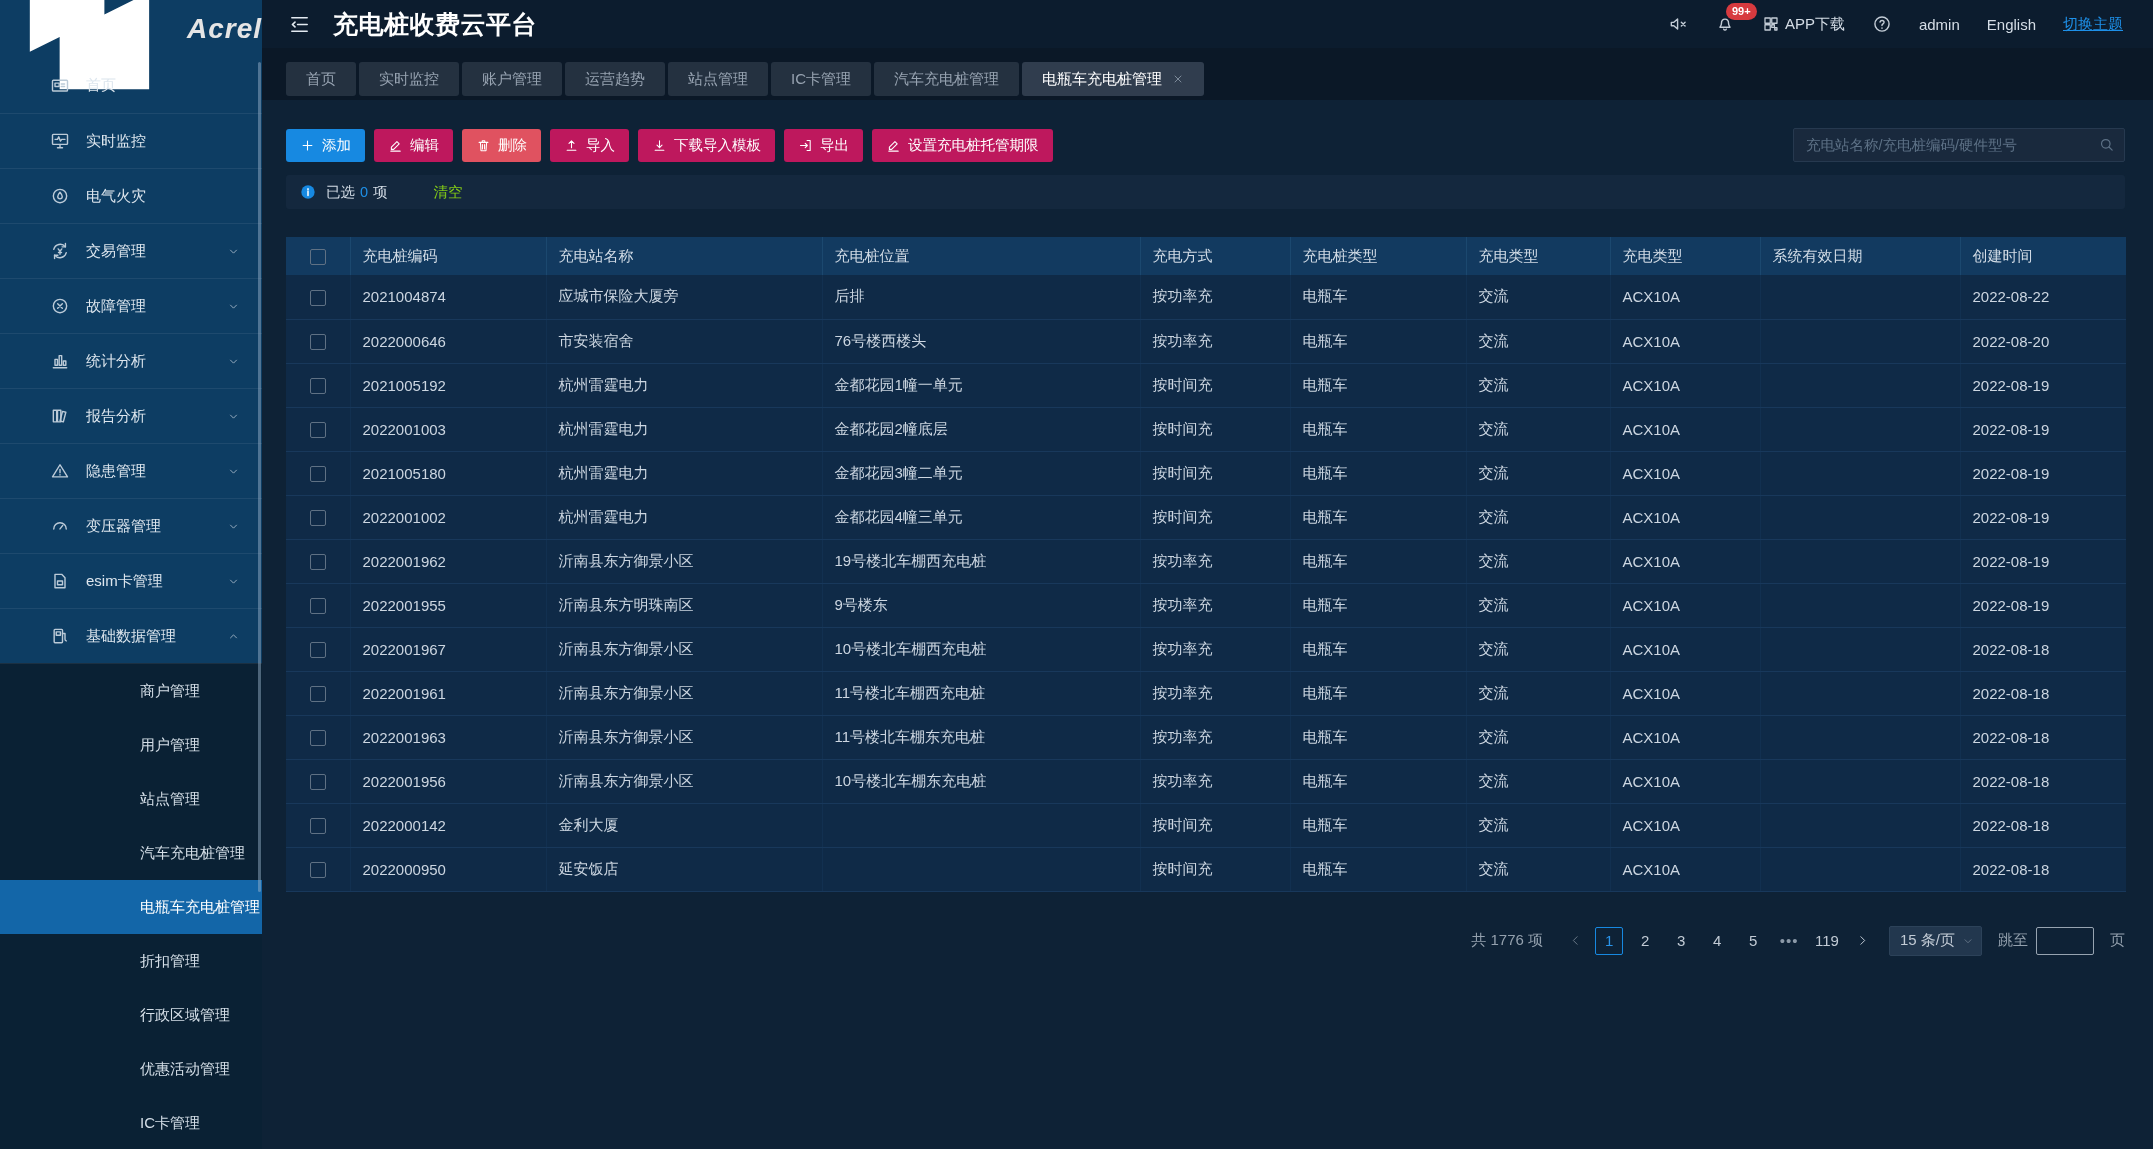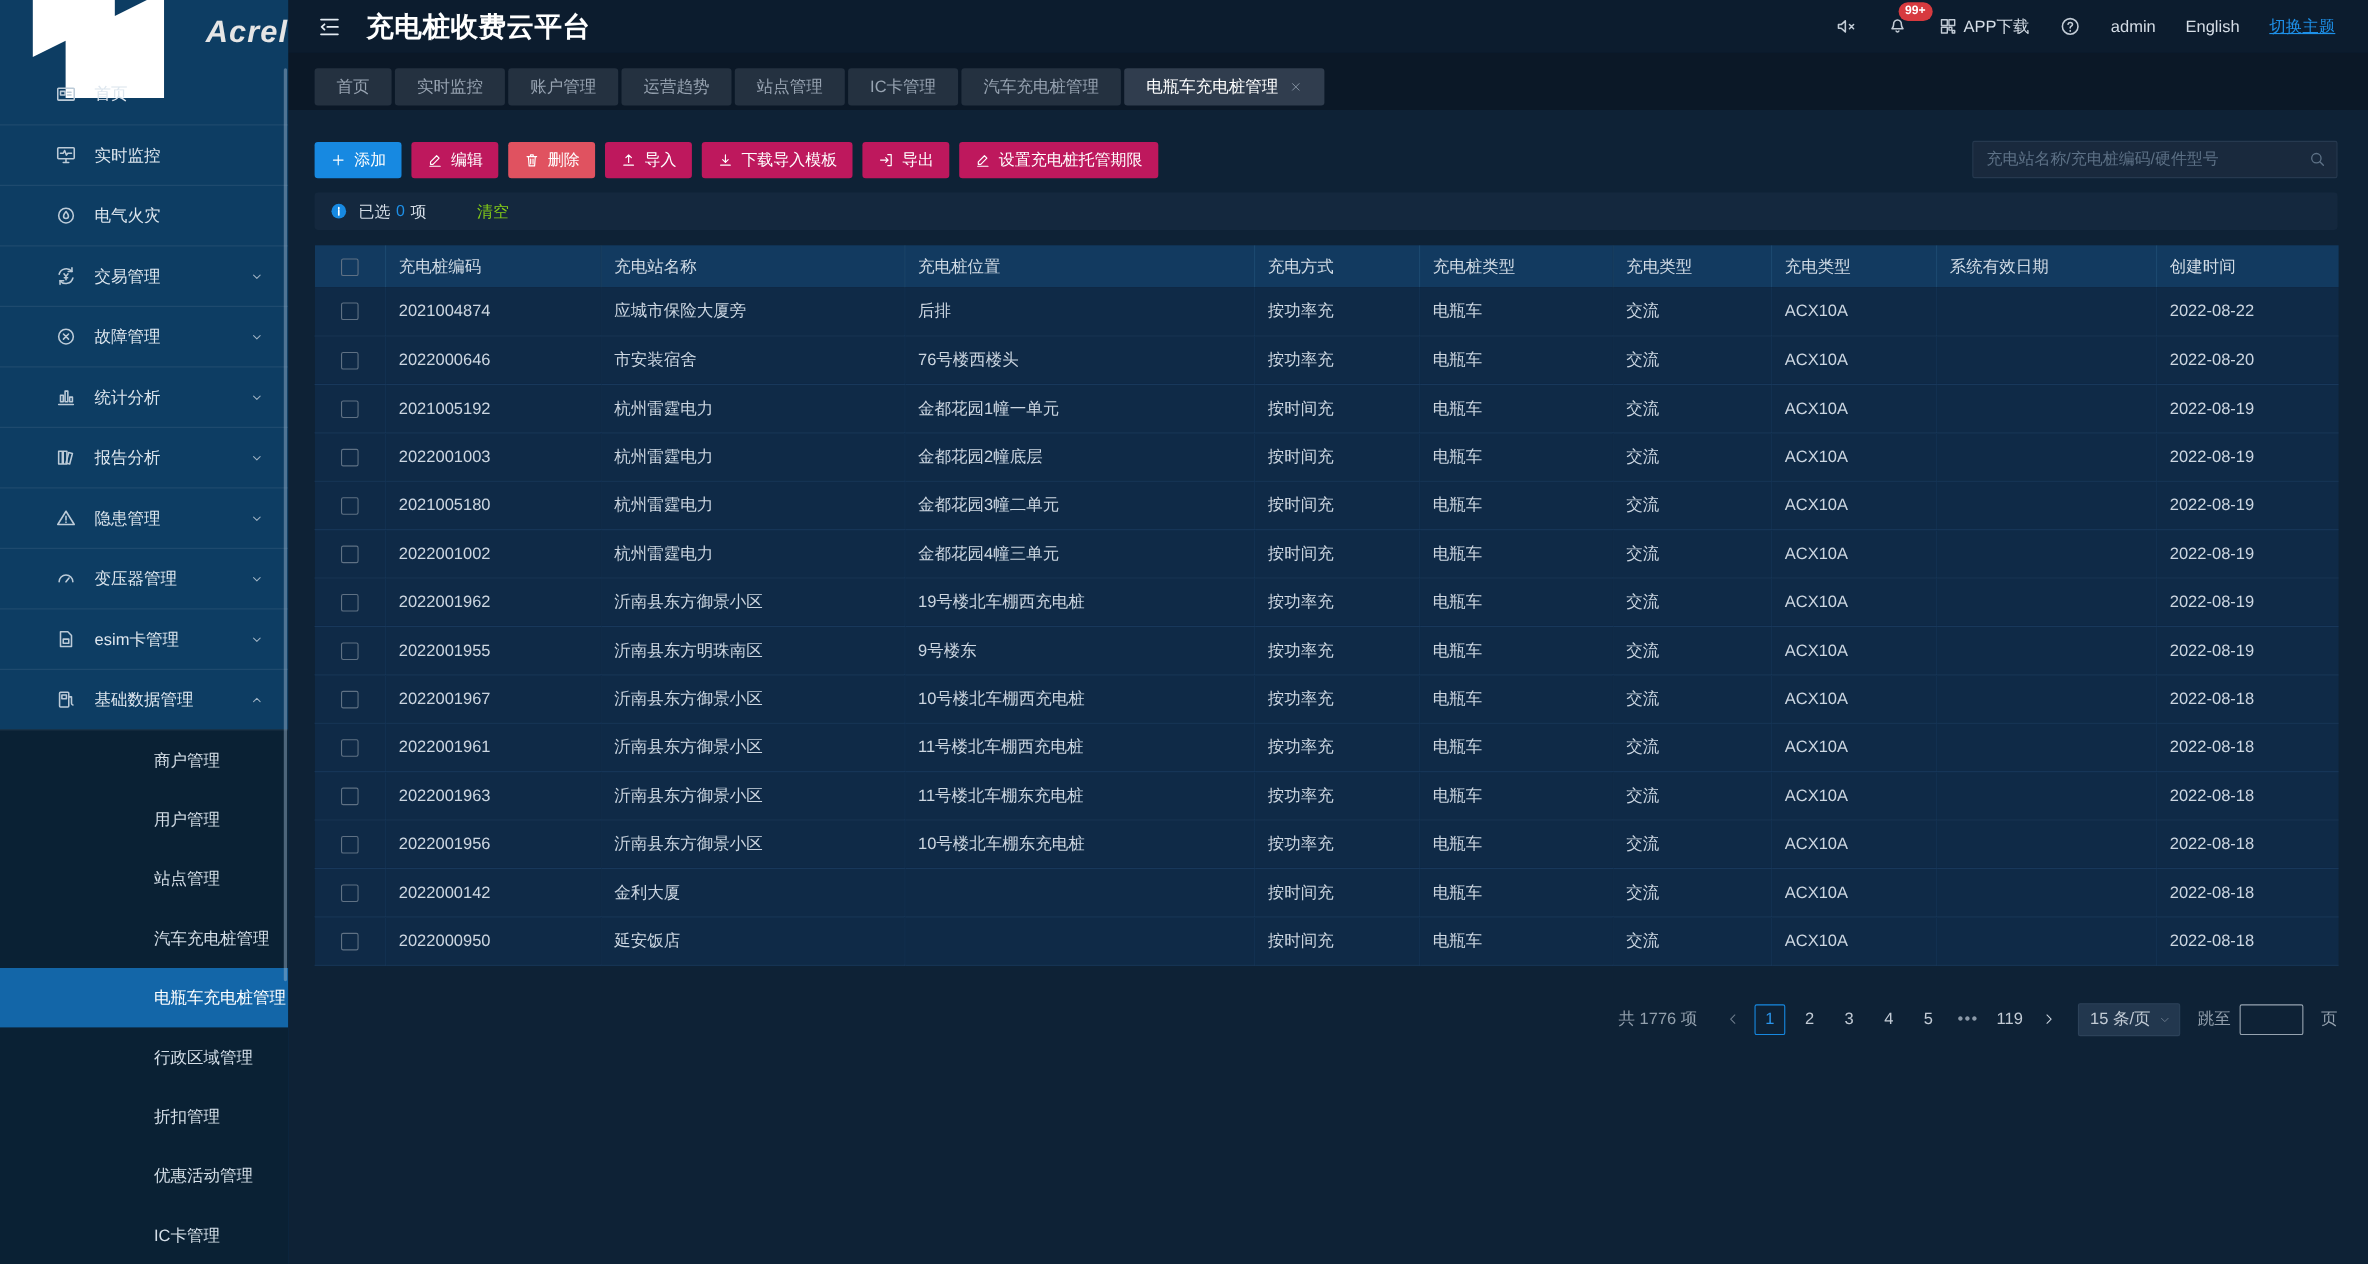--- a/index.html
+++ b/index.html
@@ -58,21 +58,21 @@
   .search input { width:332px; height:34px; background:#19293d; border:1px solid #26394f; border-radius:2px; color:#84cc16; font-size:14.5px; padding:0 38px 0 12px; outline:none; font-family:inherit; }
   .search input::placeholder { color:#5d7186; }
   .search .icon { position:absolute; right:10px; top:8px; width:17px; height:17px; color:#5d7186; cursor:pointer; }
 
   .infobar { margin-top:13px; height:34px; background:#14283e; border-radius:3px; display:flex; align-items:center; padding:0 14px; font-size:14.5px; color:#d4dde6; }
   .infobar .icon { width:16px; height:16px; margin-right:10px; color:#1789e1; }
   .sel-count { color:#1e90e8; margin:0 5px; }
   .clear-link { color:#84cc16; margin-left:46px; cursor:pointer; }
 
   
-  table { margin-top:14px; width:100%; border-collapse:collapse; table-layout:fixed; }
+  table { margin-top:28px; width:100%; border-collapse:collapse; table-layout:fixed; }
   th { background:#123a60; height:38px; font-weight:normal; text-align:left; padding-left:12px; font-size:15px; color:#d2dce6; border-right:1px solid #1b486f; white-space:nowrap; overflow:hidden; }
   th:last-child { border-right:none; }
   td { background:#0f2a47; height:44px; padding-left:12px; font-size:15px; color:#ccd6e1; border-bottom:1px solid #18385b; border-right:1px solid #123050; white-space:nowrap; overflow:hidden; text-overflow:ellipsis; }
   td:last-child { border-right:none; }
   th.cb-col, td.cb-col { padding:0; text-align:center; }
   .cb { display:inline-block; width:16px; height:16px; border:1px solid #5f7184; border-radius:2px; background:transparent; vertical-align:middle; cursor:pointer; }
 
   
   .pagination { margin-top:34px; display:flex; align-items:center; justify-content:flex-end; gap:8px; font-size:15px; color:#93a0ad; }
   .pg-total { margin-right:12px; }
@@ -259,24 +259,24 @@
           <div class="submenu-item">
             <span>站点管理</span>
           </div>
           <div class="submenu-item">
             <span>汽车充电桩管理</span>
           </div>
           <div class="submenu-item active">
             <span>电瓶车充电桩管理</span>
           </div>
           <div class="submenu-item">
+            <span>折扣管理</span>
+          </div>
+          <div class="submenu-item">
             <span>行政区域管理</span>
-          </div>
-          <div class="submenu-item">
-            <span>折扣管理</span>
           </div>
           <div class="submenu-item">
             <span>优惠活动管理</span>
           </div>
           <div class="submenu-item">
             <span>IC卡管理</span>
           </div>
         </div>
       </nav>
     <div class="sidebar-scrollbar"></div>

